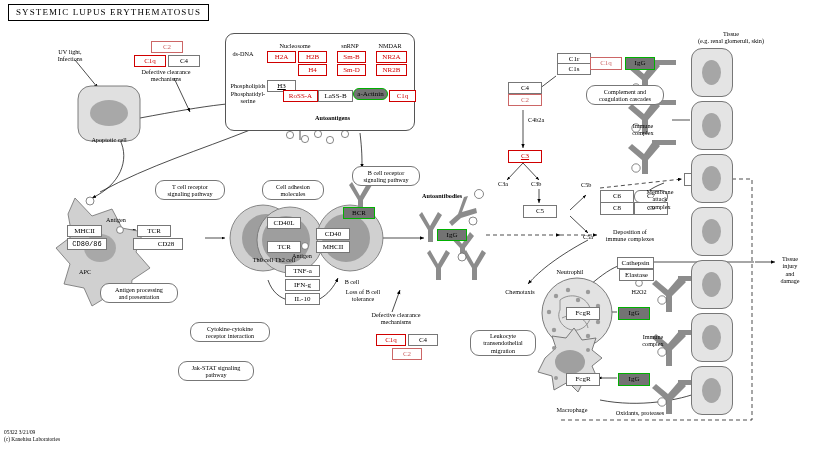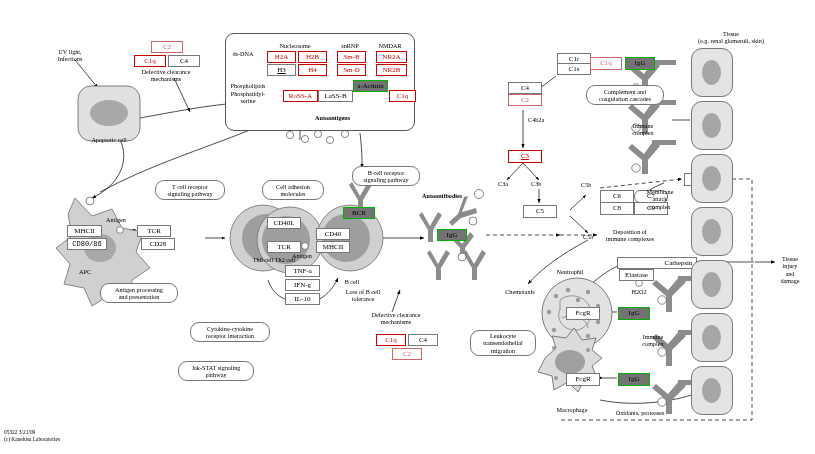--- a/index.html
+++ b/index.html
@@ -274,20 +274,21 @@
           <circle cx="588" cy="350" r="2"></circle>
         <circle cx="556" cy="378" r="2"></circle>
           <circle cx="586" cy="376" r="2"></circle>
       </g>
     </g>
 
     <circle cx="639" cy="283" r="3.4" fill="#fff" stroke="#555" stroke-width="0.7"></circle>
 
   </svg>
 
+  <div id="title">SYSTEMIC LUPUS ERYTHEMATOSUS</div>
 
   <div class="t c" style="left:70px;top:48px;">
     <span style="white-space:pre-line;">UV light,
 Infections</span>
   </div>
   <div class="t c" style="left:109px;top:136px;">Apoptotic cell</div>
 
   <div class="box pink" style="left:151px;top:41px;width:30px;height:10px;">C2</div>
   <div class="box red" style="left:134px;top:55px;width:30px;height:10px;">C1q</div>
   <div class="box grey" style="left:168px;top:55px;width:30px;height:10px;">C4</div>
@@ -299,32 +300,32 @@
   <div class="t c" style="left:248px;top:82px;">Phospholipids</div>
   <div class="t c" style="left:248px;top:90px;white-space:pre-line;text-align:center;">Phosphatidyl-
 serine</div>
 
   <div class="t c" style="left:295px;top:42px;">Nucleosome</div>
   <div class="t c" style="left:350px;top:42px;">snRNP</div>
   <div class="t c" style="left:390px;top:42px;">NMDAR</div>
 
   <div class="box red" style="left:267px;top:51px;width:27px;height:10px;">H2A</div>
   <div class="box red" style="left:298px;top:51px;width:27px;height:10px;">H2B</div>
-  <div class="box grey" style="left:267px;top:64px;width:27px;height:10px;text-decoration:underline;">H3</div>
+  <div class="box grey" style="left:267px;top:80px;width:27px;height:10px;text-decoration:underline;">H3</div>
   <div class="box red" style="left:298px;top:64px;width:27px;height:10px;">H4</div>
 
   <div class="box red" style="left:337px;top:51px;width:27px;height:10px;">Sm-B</div>
   <div class="box red" style="left:337px;top:64px;width:27px;height:10px;">Sm-D</div>
 
   <div class="box red" style="left:376px;top:51px;width:29px;height:10px;">NR2A</div>
   <div class="box red" style="left:376px;top:64px;width:29px;height:10px;">NR2B</div>
 
   <div class="box red" style="left:283px;top:90px;width:33px;height:10px;">RoSS-A</div>
   <div class="box grey" style="left:318px;top:90px;width:33px;height:10px;">LaSS-B</div>
-  <div class="box green" style="left:353px;top:80px;width:33px;height:10px;">a-Actinin</div>
+  <div class="box green" style="left:353px;top:88px;width:33px;height:10px;border-radius:6px;">a-Actinin</div>
   <div class="box red" style="left:389px;top:90px;width:25px;height:10px;">C1q</div>
 
   <div class="t b" style="left:315px;top:114px;">Autoantigens</div>
 
   <div class="pbox" style="left:155px;top:180px;width:70px;height:20px;white-space:pre-line;">T cell receptor
 signaling pathway</div>
   <div class="pbox" style="left:262px;top:180px;width:62px;height:20px;white-space:pre-line;">Cell adhesion
 molecules</div>
   <div class="pbox" style="left:352px;top:166px;width:68px;height:20px;white-space:pre-line;">B cell receptor
 signaling pathway</div>
@@ -341,21 +342,21 @@
 migration</div>
 
   <div class="t c" style="left:85px;top:268px;">APC</div>
   <div class="t c" style="left:263px;top:256px;">Th0 cell</div>
   <div class="t c" style="left:285px;top:256px;">Th2 cell</div>
   <div class="t c" style="left:352px;top:278px;">B cell</div>
 
   <div class="box grey" style="left:67px;top:225px;width:33px;height:10px;">MHCII</div>
   <div class="box grey" style="left:67px;top:238px;width:38px;height:10px;font-family:Liberation Mono, monospace;">CD80/86</div>
   <div class="box grey" style="left:137px;top:225px;width:32px;height:10px;">TCR</div>
-  <div class="box grey" style="left:141px;top:238px;width:32px;height:10px;">CD28</div>
+  <div class="box grey" style="left:133px;top:238px;width:32px;height:10px;padding-left:16px;">CD28</div>
   <div class="t" style="left:106px;top:216px;">Antigen</div>
 
   <div class="box grey" style="left:267px;top:217px;width:32px;height:10px;">CD40L</div>
   <div class="box grey" style="left:267px;top:241px;width:32px;height:10px;">TCR</div>
   <div class="box grey" style="left:316px;top:228px;width:32px;height:10px;">CD40</div>
   <div class="box grey" style="left:316px;top:241px;width:32px;height:10px;">MHCII</div>
   <div class="t" style="left:292px;top:252px;">Antigen</div>
 
   <div class="box green" style="left:343px;top:207px;width:30px;height:10px;">BCR</div>
 
@@ -411,21 +412,21 @@
 
   <div class="t c" style="left:520px;top:288px;">Chemotaxis</div>
   <div class="t c" style="left:570px;top:268px;">Neutrophil</div>
   <div class="t c" style="left:572px;top:406px;">Macrophage</div>
 
   <div class="box grey" style="left:566px;top:307px;width:32px;height:11px;">FcgR</div>
   <div class="box green" style="left:618px;top:307px;width:30px;height:11px;">IgG</div>
   <div class="box grey" style="left:566px;top:373px;width:32px;height:11px;">FcgR</div>
   <div class="box green" style="left:618px;top:373px;width:30px;height:11px;">IgG</div>
 
-  <div class="box grey" style="left:617px;top:257px;width:35px;height:10px;padding-left:43px;">Cathepsin</div>
+  <div class="box grey" style="left:617px;top:257px;width:35px;height:10px;">Cathepsin</div>
   <div class="box grey" style="left:619px;top:269px;width:33px;height:10px;">Elastase</div>
   <div class="t c" style="left:639px;top:288px;">H2O2</div>
   <div class="t c" style="left:640px;top:409px;">Oxidants, proteases</div>
 
   <div class="t c" style="left:731px;top:30px;white-space:pre-line;text-align:center;">Tissue
 (e.g. renal glomeruli, skin)</div>
   <div class="tcell" style="left:691px;top:48px;">
     <div class="nucleus"></div>
     </div>
   <div class="tcell" style="left:691px;top:101px;">

